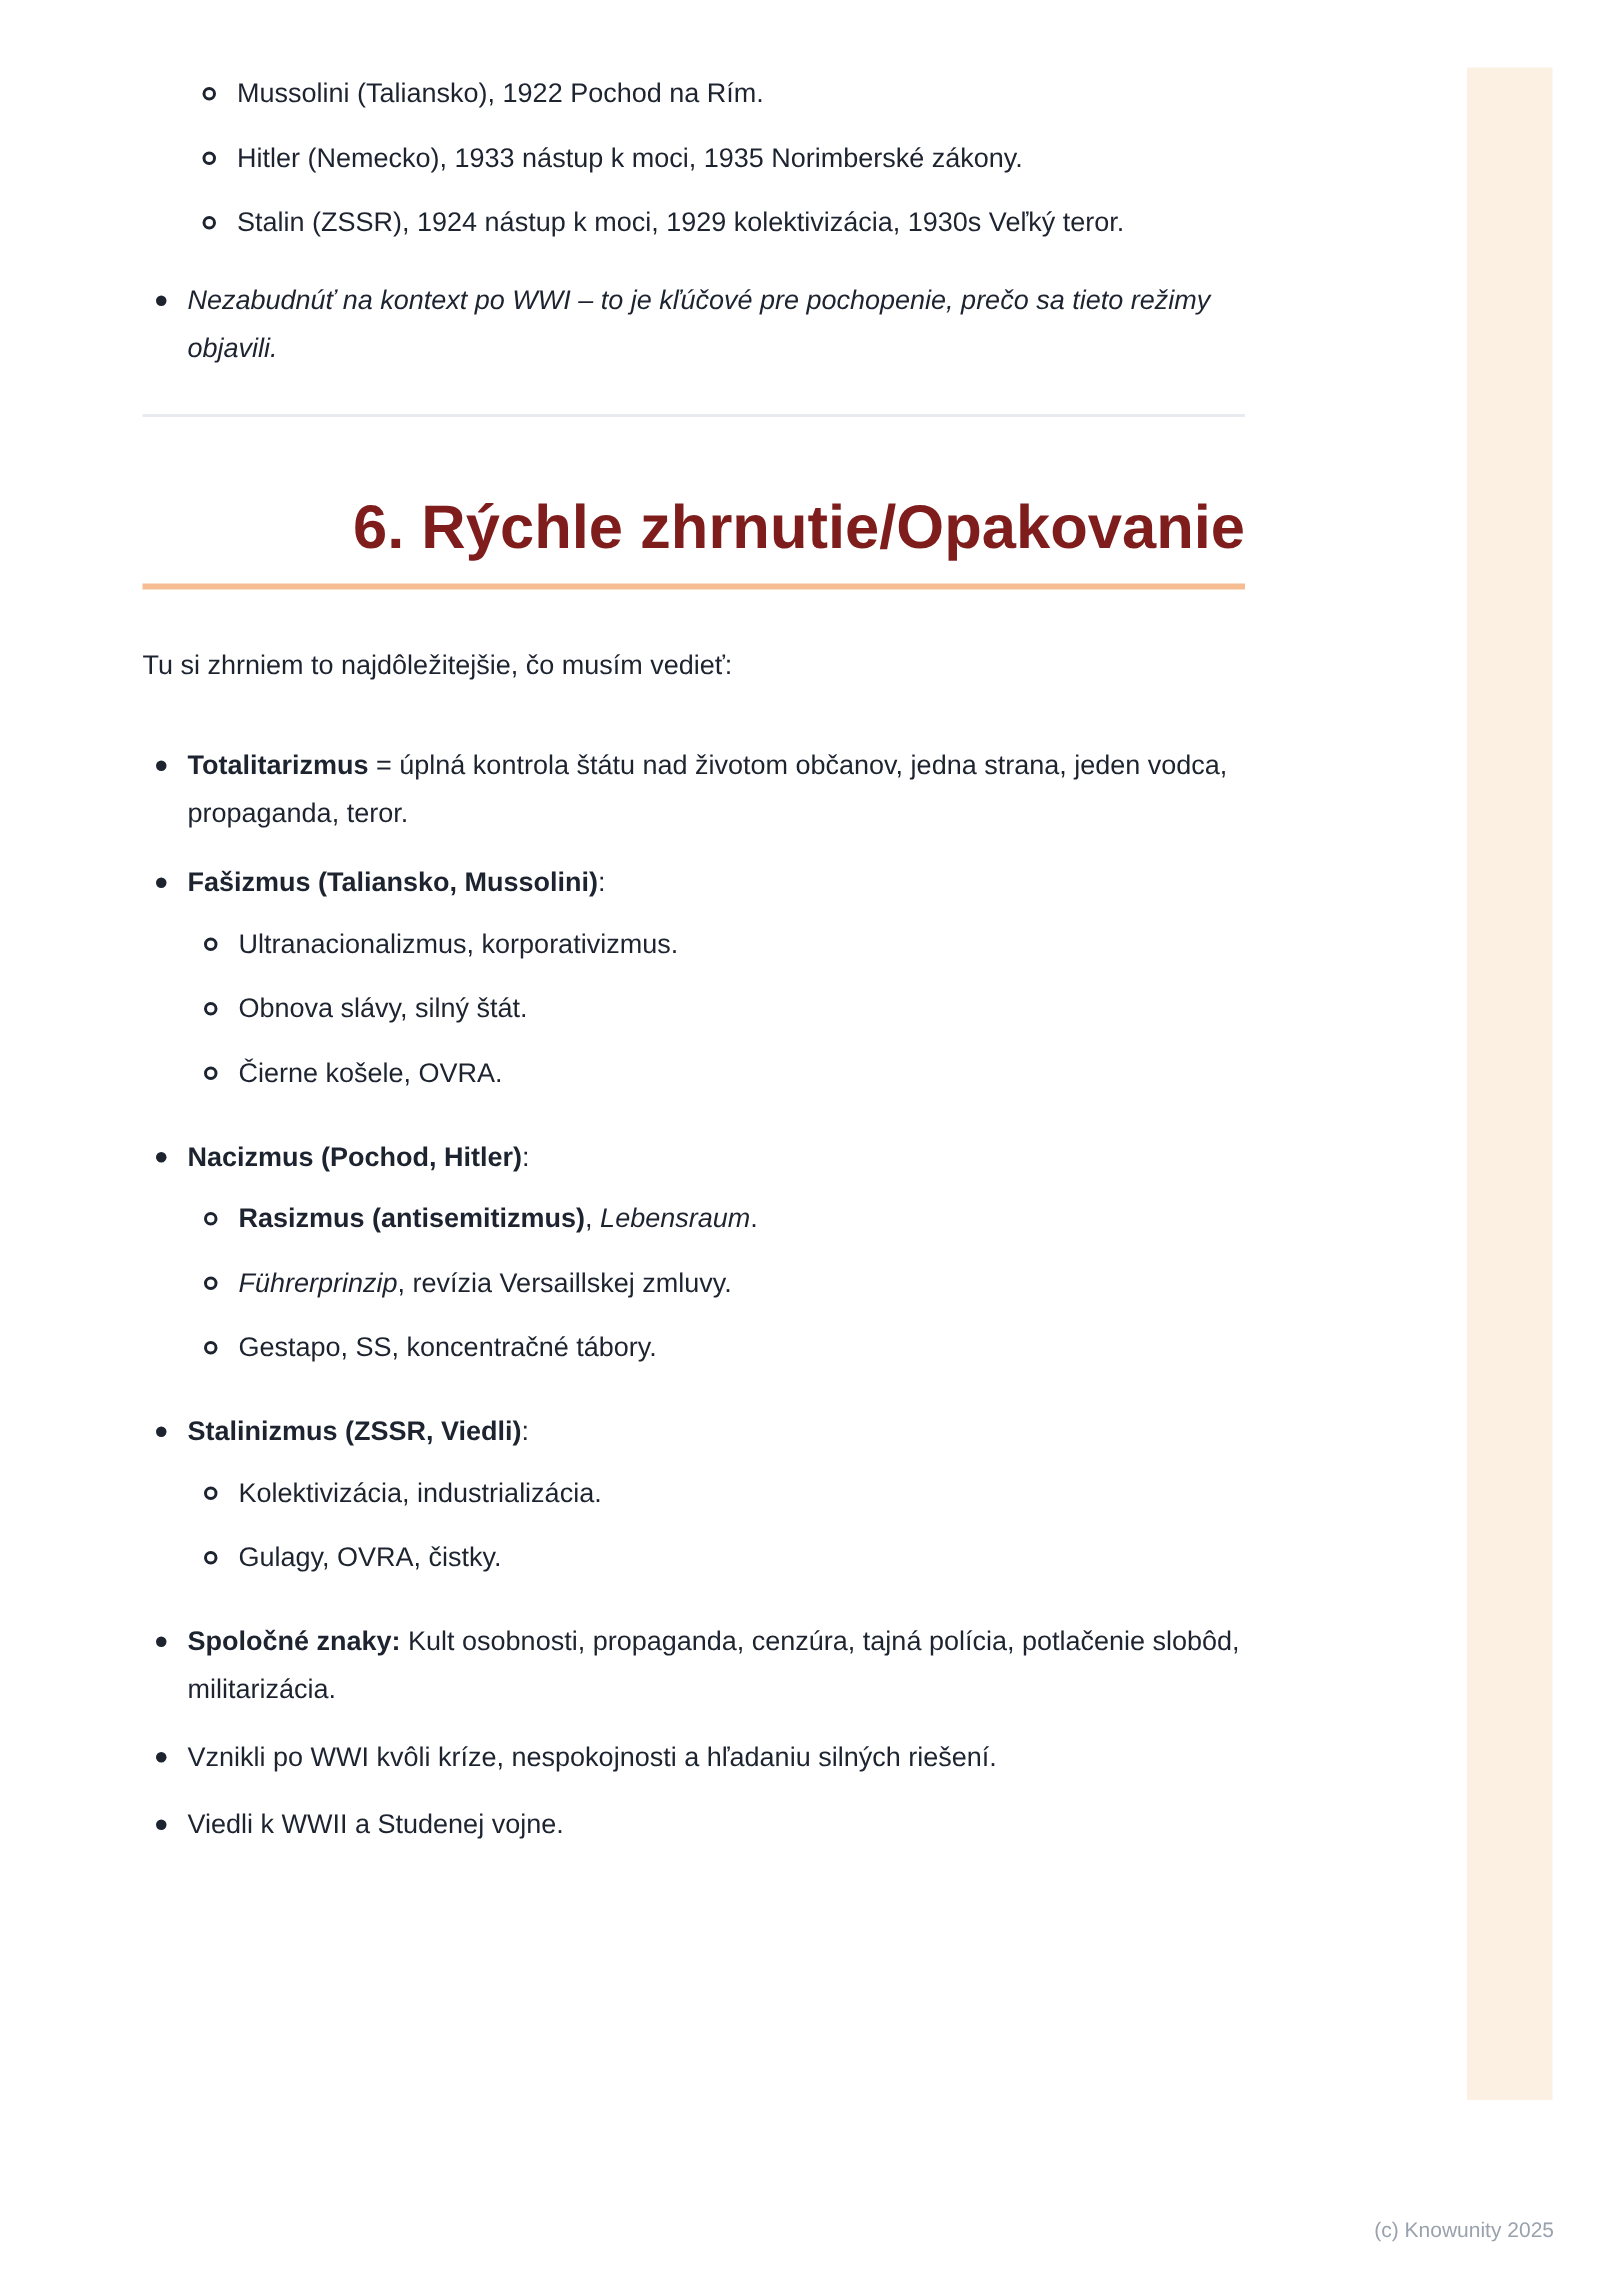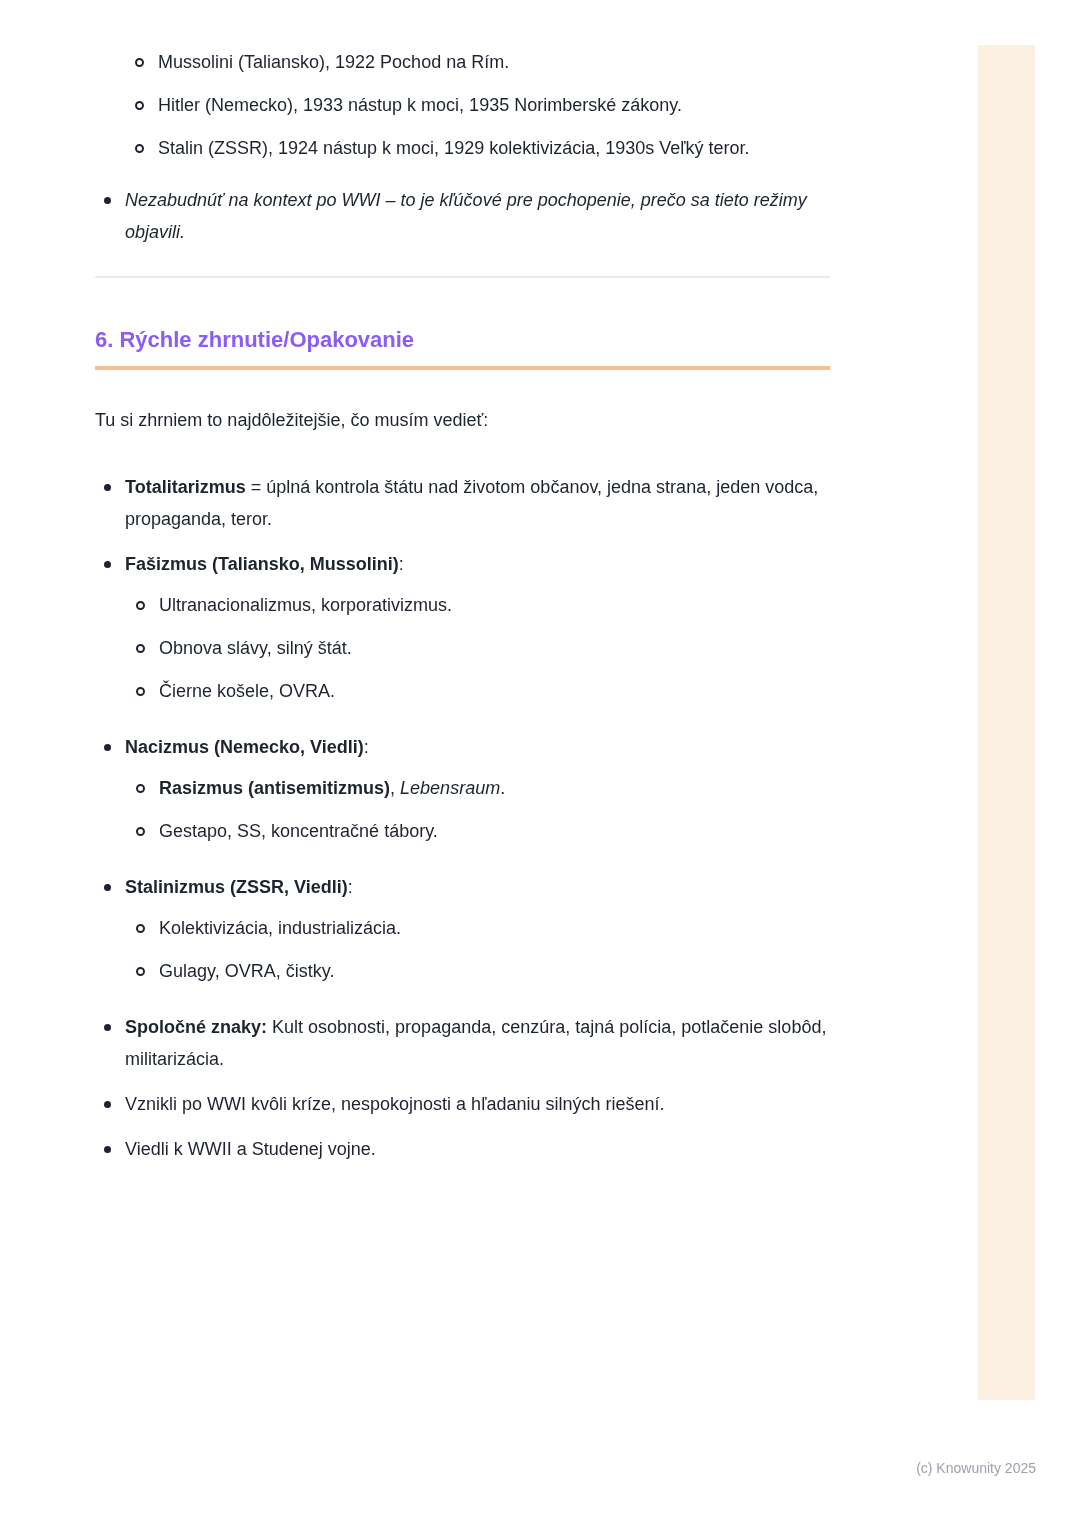--- a/index.html
+++ b/index.html
@@ -66,42 +66,43 @@
   .note-block { margin-top:20px; }
 
   .divider {
     border:none;
     border-top:2px solid #e7ebef;
     margin-top:28px;
   }
 
   .section-title {
     margin-top:48px;
-    font-size:22px;
+    font-size:41px;
     line-height:1.25;
     font-weight:700;
-    color:#8b5cf6;
+    color:#7f1d1d;
+    text-align:right;
   }
   .title-underline {
     height:4px;
     background:#f6bd92;
     margin-top:12px;
   }
 
   .lead {
     margin-top:34px;
     line-height:1.78;
   }
 
   .summary { margin-top:35px; }
 
   .footer {
     position:absolute;
     right:44px;
-    bottom:52px;
+    bottom:34px;
     font-size:14px;
     color:#9aa2ad;
   }
 </style>
 </head>
 <body>
 
 <div class="page">
 
   <div class="stripe"></div>
@@ -174,26 +175,32 @@
                 <div class="li-body">
                   <div class="li-text"><span>Čierne košele, OVRA.</span></div>
                 </div>
               </li>
             </ul>
           </div>
         </li>
         <li class="li li-main">
           <span class="marker marker-disc"></span>
           <div class="li-body">
-            <div class="li-text"><strong>Nacizmus (Nemecko, Viedli)</strong><span>:</span></div>
+            <div class="li-text"><strong>Nacizmus (Pochod, Hitler)</strong><span>:</span></div>
             <ul class="sublist">
               <li class="li li-sub">
                 <span class="marker marker-circle"></span>
                 <div class="li-body">
                   <div class="li-text"><strong>Rasizmus (antisemitizmus)</strong><span>, </span><em>Lebensraum</em><span>.</span></div>
+                </div>
+              </li>
+              <li class="li li-sub">
+                <span class="marker marker-circle"></span>
+                <div class="li-body">
+                  <div class="li-text"><em>Führerprinzip</em><span>, revízia Versaillskej zmluvy.</span></div>
                 </div>
               </li>
               <li class="li li-sub">
                 <span class="marker marker-circle"></span>
                 <div class="li-body">
                   <div class="li-text"><span>Gestapo, SS, koncentračné tábory.</span></div>
                 </div>
               </li>
             </ul>
           </div>

